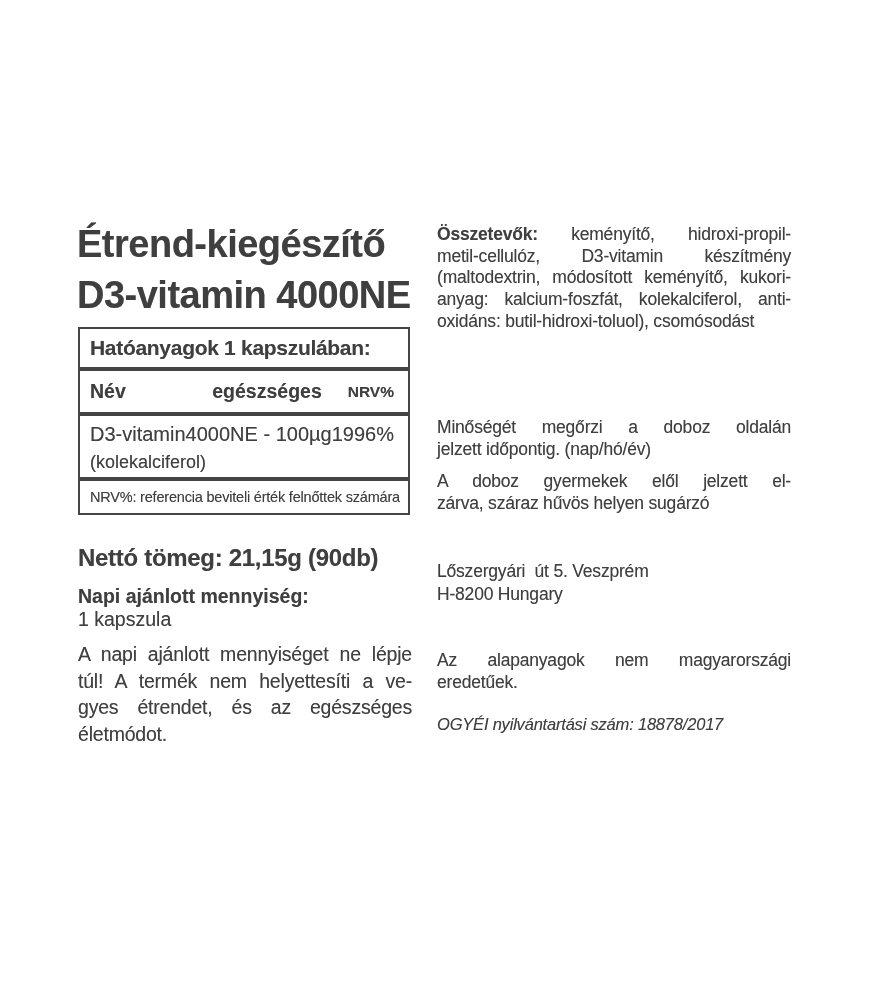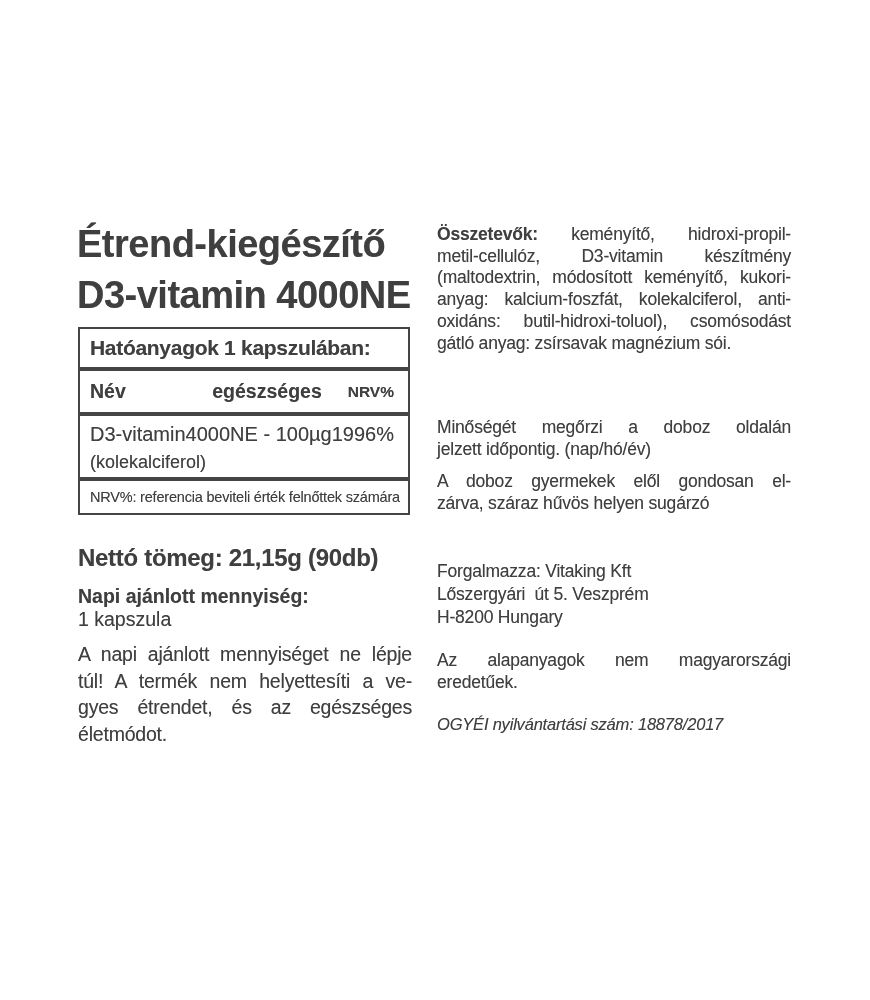--- a/index.html
+++ b/index.html
@@ -101,34 +101,32 @@
   <div id="ingredients" class="rb">
     <div class="first-line">
       <b>Összetevők:</b>
       <span>keményítő, hidroxi-propil-</span>
     </div>
     <div class="justify">
         <div class="tline">metil-cellulóz, D3-vitamin készítmény</div>
         <div class="tline">(maltodextrin, módosított keményítő, kukori-</div>
         <div class="tline">anyag: kalcium-foszfát, kolekalciferol, anti-</div>
         <div class="tline">oxidáns: butil-hidroxi-toluol), csomósodást</div>
-        <div class="tline">gátló anyag: zsírsavak magnézium sói.</div>
       </div>
   </div>
 
   <div id="quality" class="rb justify">
       <div class="tline">Minőségét megőrzi a doboz oldalán</div>
       <div class="tline">jelzett időpontig. (nap/hó/év)</div>
     </div>
   <div id="storage" class="rb justify">
-      <div class="tline">A doboz gyermekek elől gondosan el-</div>
+      <div class="tline">A doboz gyermekek elől jelzett el-</div>
       <div class="tline">zárva, száraz hűvös helyen sugárzó</div>
     </div>
   <div id="distributor" class="rb pre">
-      <div class="tline">Forgalmazza: Vitaking Kft</div>
       <div class="tline">Lőszergyári  út 5. Veszprém</div>
       <div class="tline">H-8200 Hungary</div>
     </div>
   <div id="origin" class="rb justify">
       <div class="tline">Az alapanyagok nem magyarországi</div>
       <div class="tline">eredetűek.</div>
     </div>
   <div id="registration" class="rb">OGYÉI nyilvántartási szám: 18878/2017</div>
 
 </div>

